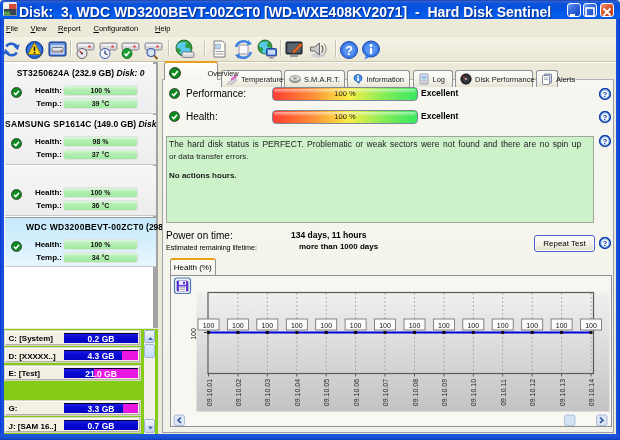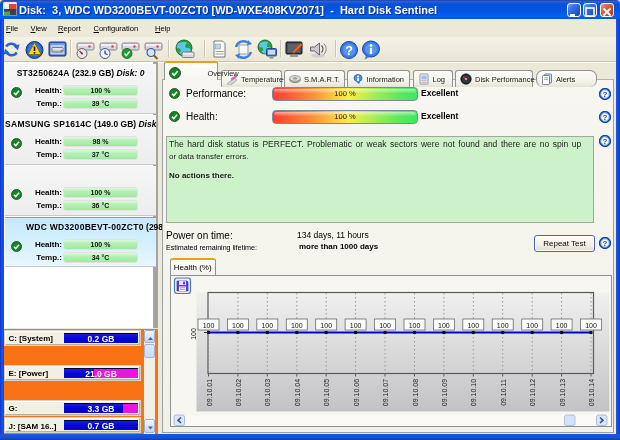--- a/index.html
+++ b/index.html
@@ -6,21 +6,21 @@
 html,body { width:620px; height:440px; overflow:hidden; }
 body { font-family:"Liberation Sans", sans-serif; position:relative; background:#ece9d8; }
 .abs { position:absolute; }
 
 
 #titlebar { left:0; top:0; width:620px; height:19px; border-radius:4px 4px 0 0;
   background:linear-gradient(180deg,#26359e 0%,#2a63d4 6%,#0950da 22%,#0354e4 55%,#0560f0 85%,#0456da 100%); }
 #borderL { left:0; top:19px; width:4px; height:415px; background:linear-gradient(90deg,#0831d9 0%,#1b55e0 50%,#1248d2 100%); }
 #borderR { left:616px; top:19px; width:4px; height:415px; background:linear-gradient(90deg,#1b55e0 0%,#1248d2 70%,#0831d9 100%); }
 #borderB { left:0; top:434px; width:620px; height:6px; background:linear-gradient(180deg,#1d55dd 0%,#1a50d8 55%,#0e3cba 100%); }
-#title-text { left:19px; top:4px; color:#fff; font-size:11px; font-weight:bold; text-shadow:1px 1px 1px #0a2a80; white-space:nowrap; }
+#title-text { left:19px; top:4px; color:#fff; font-size:14px; font-weight:bold; text-shadow:1px 1px 1px #0a2a80; white-space:nowrap; }
 .tbtn { top:3px; width:14px; height:14px; border-radius:3px; border:1px solid #fff; }
 #btn-min  { left:567px; background:linear-gradient(135deg,#7fa8f0 0%,#3f74e4 30%,#1e50c8 80%); }
 #btn-max  { left:583px; background:linear-gradient(135deg,#7fa8f0 0%,#3f74e4 30%,#1e50c8 80%); }
 #btn-close{ left:600px; background:linear-gradient(135deg,#f0a088 0%,#e06844 30%,#c03a18 85%); }
 
 
 #menubar { left:4px; top:19px; width:612px; height:18px; background:#ece9d8; font-size:7.5px; color:#000; }
 .mitem { position:absolute; top:5px; }
 u { text-decoration:underline; }
 
@@ -37,21 +37,21 @@
   border-bottom:1px solid #c9c9c9; }
 .dentry.sel { background:linear-gradient(180deg,#c5e9fb 0%,#d8f1fd 60%,#e8f7fe 100%); border-top:1px solid #9a9a9a; }
 .dtitle { position:absolute; top:4px; left:0; width:100%; text-align:center; font-size:8.5px; white-space:nowrap; overflow:hidden; color:#000; }
 .dtitle b { letter-spacing:0.3px; }
 .dlabel { position:absolute; width:57px; text-align:right; font-size:8px; color:#000; }
 .gbar { position:absolute; left:59px; width:73px; height:9px; border-radius:2px;
   background:linear-gradient(180deg,#ddf8dd 0%,#b5efb5 40%,#9fe89f 100%);
   box-shadow:0 0 0 1px #e2e2e2; text-align:center; font-size:7px; color:#111; line-height:9px; }
 .dcheck { position:absolute; left:6px; width:11px; height:11px; }
 
-#volpanel { left:4px; top:329px; width:154px; height:105px; background:#f97316; }
+#volpanel { left:4px; top:329px; width:154px; height:105px; background:#84cc16; }
 .vrow { position:absolute; left:1px; width:135px; height:14px; background:#f2efe3;
   border:1px solid #fff; border-right-color:#b5b1a0; border-bottom-color:#b5b1a0; box-shadow:0 0 0 1px #d8d4c4; }
 .vlabel { position:absolute; left:2.5px; top:2.5px; font-size:8px; font-weight:bold; color:#000; white-space:nowrap; }
 .vbar { position:absolute; left:58px; top:1px; width:74px; height:10px; background:linear-gradient(180deg,#1b1bdf 0%,#0707d2 45%,#0505c4 100%); border-top:1px solid #000030;
   text-align:center; color:#fff; font-size:8.5px; font-weight:bold; line-height:10px; }
 .vmag { position:absolute; top:0; height:100%; background:#e816e0; }
 
 
 #content { left:162px; top:79px; width:451.5px; height:354px; background:linear-gradient(180deg,#f7f6f0 0%,#f2f1e9 100%); border:1px solid #9ba0a8; border-top:1px solid #aeb4ba; }
 .tab { position:absolute; top:70px; height:17px; background:linear-gradient(180deg,#fdfdfa 0%,#f2f1e8 70%,#e6e3d2 100%);
@@ -279,22 +279,26 @@
     <div class="dlabel" style="top:34.5px">Temp.:</div>
     <div class="gbar" style="top:35px">34 °C</div>
   </div>
 </div>
 
 <div id="volpanel" class="abs">
   <div class="vrow" style="top:1.5px">
       <span class="vlabel">C: [System]</span>
       <div class="vbar">0.2 GB</div>
     </div>
+  <div class="vrow" style="top:19px">
+      <span class="vlabel">D: [XXXXX..]</span>
+      <div class="vbar">4.3 GB<div class="vmag" style="left:58px;width:16px"></div></div>
+    </div>
   <div class="vrow" style="top:36.5px">
-      <span class="vlabel">E: [Power]</span>
+      <span class="vlabel">E: [Test]</span>
       <div class="vbar"><span style="position:relative;z-index:2">21.0 GB</span><div class="vmag" style="left:30px;width:44px"></div></div>
     </div>
   <div class="vrow" style="top:71.5px">
       <span class="vlabel">G:</span>
       <div class="vbar">3.3 GB<div class="vmag" style="left:59px;width:15px"></div></div>
     </div>
   <div class="vrow" style="top:89px">
       <span class="vlabel">J: [SAM 16..]</span>
       <div class="vbar">0.7 GB</div>
     </div>
@@ -353,21 +357,21 @@
   </div>
   <div class="tab abs" style="left:455px;width:77.5px;">
     <svg class="ticn" viewBox="0 0 12 12">
         <circle cx="6" cy="6" r="5.3" fill="#202428" stroke="#000" stroke-width="0.5"></circle>
         <circle cx="6" cy="6" r="3.8" fill="#343a40"></circle>
         <path d="M6 6 L3.2 3.6" stroke="#e83030" stroke-width="1.2"></path>
         <circle cx="6" cy="6" r="1" fill="#c0c8d0"></circle>
       </svg>
     <span class="tlbl">Disk Performance</span>
   </div>
-  <div class="tab abs" style="left:536px;width:61px;border-radius:7px;">
+  <div class="tab abs" style="left:536px;width:22px;">
     <svg class="ticn" viewBox="0 0 12 12">
         <rect x="3.5" y="1" width="7" height="9" rx="0.8" fill="#c8ddf2" stroke="#557" stroke-width="0.7"></rect>
         <rect x="1.5" y="2.5" width="7" height="9" rx="0.8" fill="#fff" stroke="#557" stroke-width="0.7"></rect>
         <rect x="3" y="4.5" width="4" height="0.8" fill="#89a"></rect>
         <rect x="3" y="6.3" width="4" height="0.8" fill="#89a"></rect>
       </svg>
     <span class="tlbl">Alerts</span>
   </div>
 </div>
 
@@ -405,25 +409,25 @@
   </svg>
 <svg class="abs qicon" style="left:598.5px;top:237px" viewBox="0 0 12 12">
     <circle cx="6" cy="6" r="5.3" fill="#fff" stroke="#1440a8" stroke-width="1.7"></circle>
     <circle cx="6" cy="6" r="4.2" fill="none" stroke="#4b92e0" stroke-width="0.9"></circle>
     <text x="6" y="8.8" font-size="8" font-weight="bold" fill="#1440a8" text-anchor="middle" font-family="Liberation Sans">?</text>
   </svg>
 
 <div id="greenbox" class="abs"></div>
 <div class="abs gbtext" style="left:169px;top:139px;font-size:8.5px;word-spacing:1.2px;">The hard disk status is PERFECT. Problematic or weak sectors were not found and there are no spin up</div>
 <div class="abs gbtext" style="left:169px;top:151.5px;">or data transfer errors.</div>
-<div class="abs gbtext" style="left:169px;top:171px;font-weight:bold;">No actions there.</div>
+<div class="abs gbtext" style="left:169px;top:171px;font-weight:bold;">No actions hours.</div>
 
 <div class="abs prow-lbl" style="left:166px;top:230px;text-align:center;">Power on time:</div>
 <div class="abs prow-lbl" style="left:166px;top:242.5px;font-size:7.2px;letter-spacing:-0.05px;">Estimated remaining lifetime:</div>
-<div class="abs prow-lbl" style="left:297px;top:229.5px;font-weight:normal;font-size:8.5px;">134 days, 11 hours</div>
+<div class="abs prow-lbl" style="left:291px;top:229.5px;font-weight:bold;font-size:8.5px;">134 days, 11 hours</div>
 <div class="abs prow-lbl" style="left:299px;top:242px;font-weight:bold;font-size:8px;">more than 1000 days</div>
 <div id="repeatbtn" class="abs">Repeat Test</div>
 
 <div id="htab" class="abs">Health (%)</div>
 <div id="chartpanel" class="abs">
 <svg width="441" height="151" viewBox="0 0 441 151">
   <defs>
     <linearGradient id="cgray" x1="0" y1="0" x2="0" y2="1">
       <stop offset="0" stop-color="#f0f0ef"></stop>
           <stop offset="1" stop-color="#c3c3c6"></stop>

